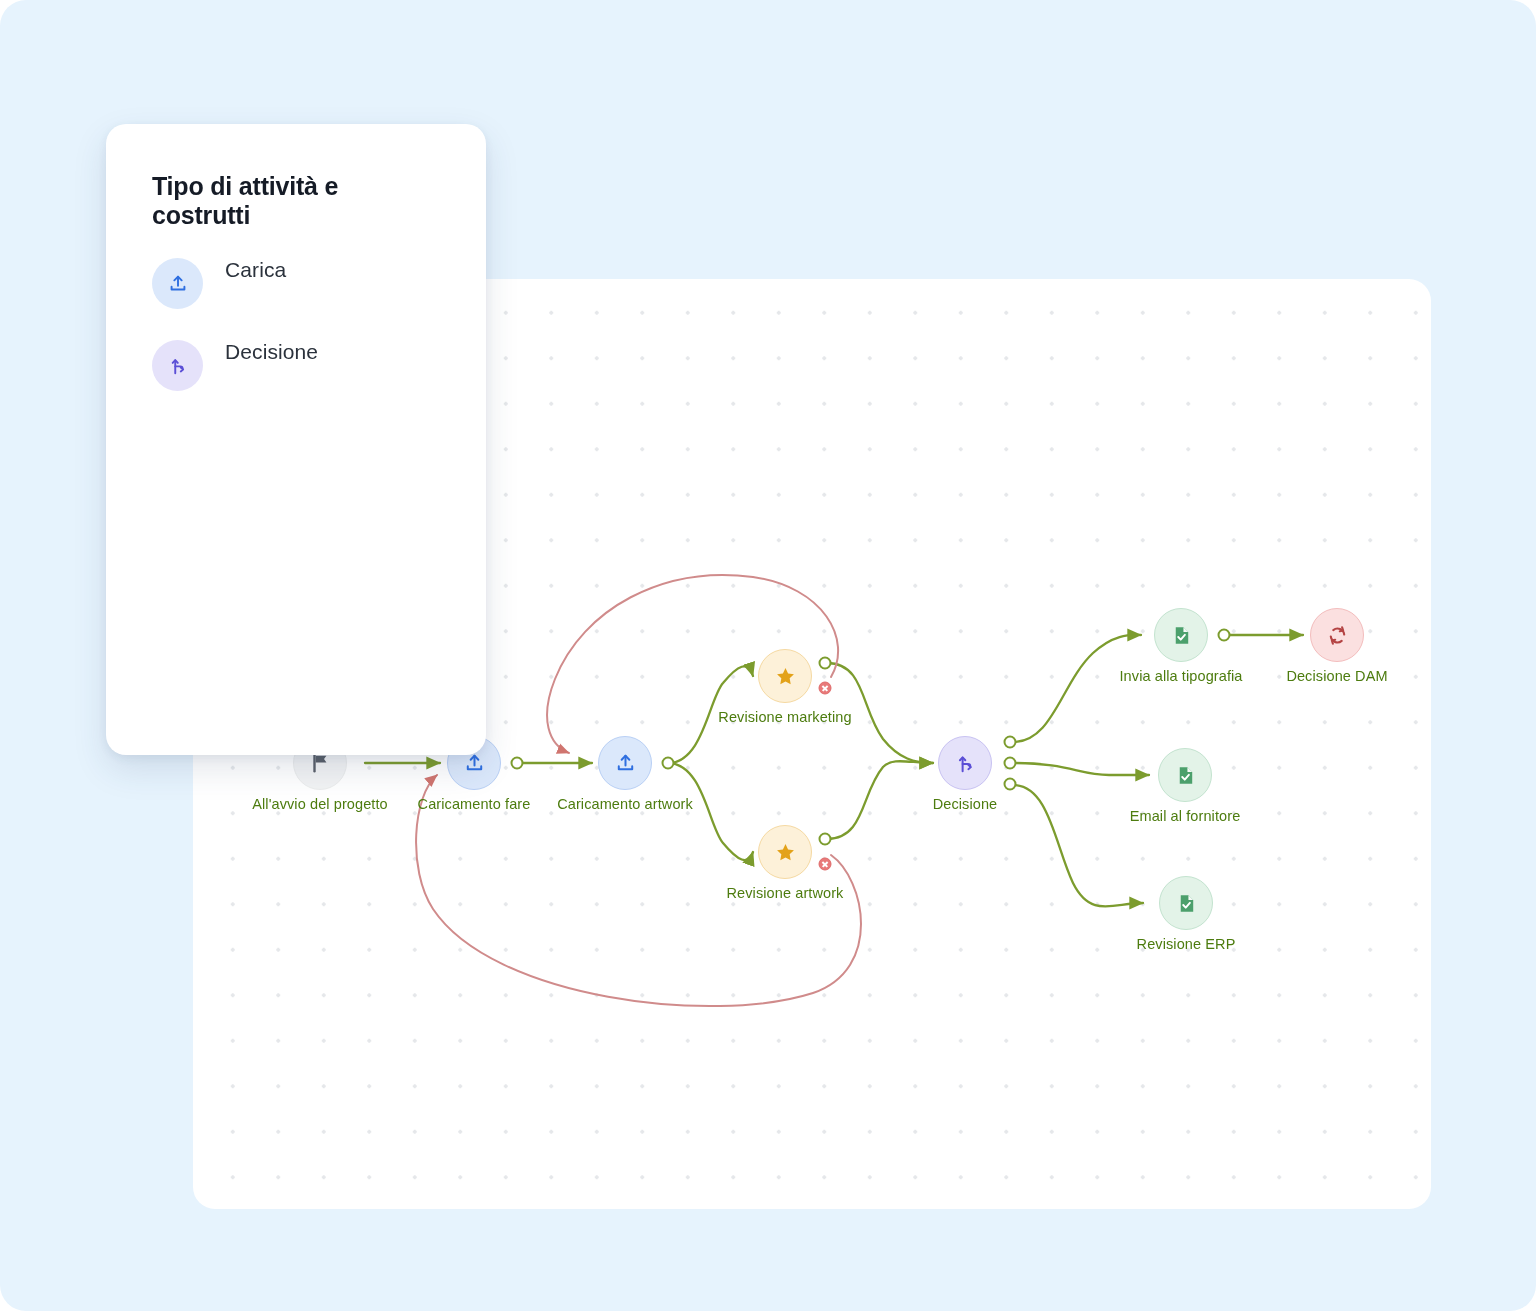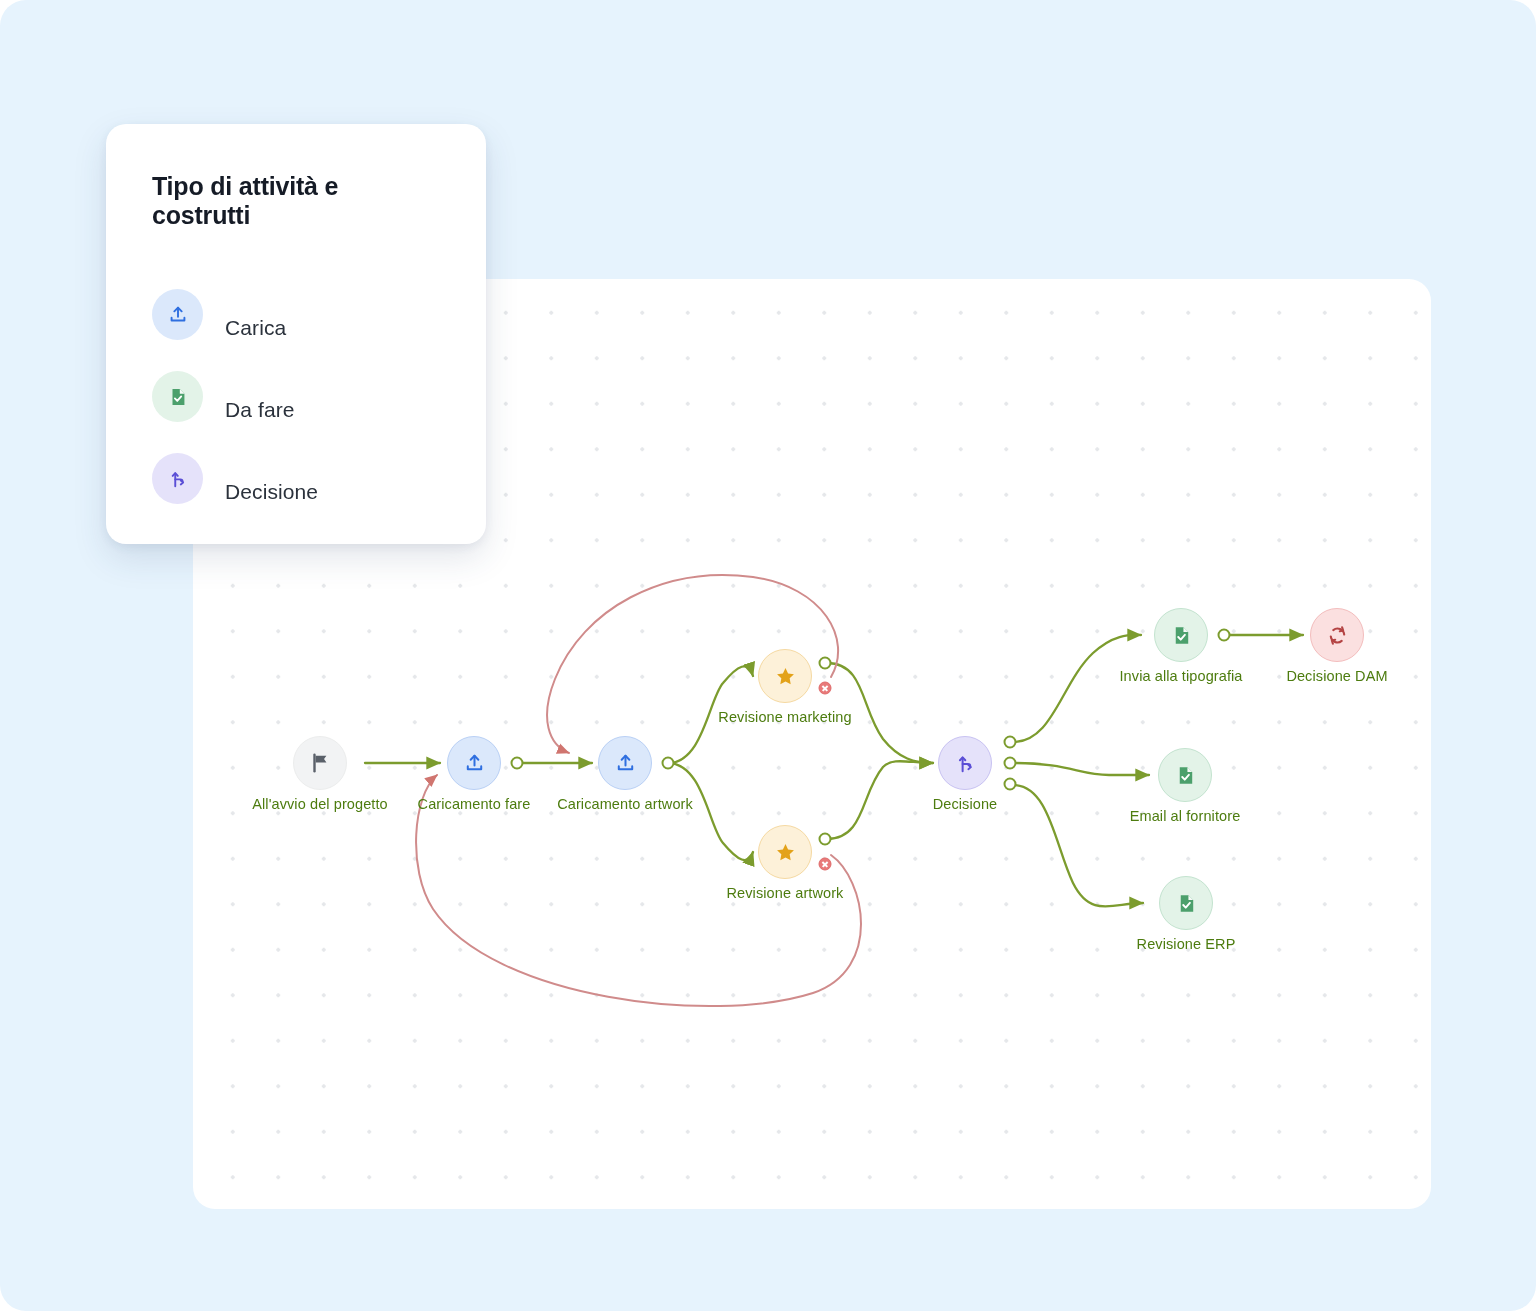--- a/index.html
+++ b/index.html
@@ -126,39 +126,39 @@
     background: #fff;
     transform: rotate(-45deg);
   }
 
   
   #legend-card {
     position: absolute;
     left: 106px;
     top: 124px;
     width: 380px;
-    height: 420px;
+    height: 631px;
     background: #ffffff;
     border-radius: 20px;
     box-shadow: 0 14px 34px rgba(39, 63, 99, 0.13),
                 0 3px 10px rgba(39, 63, 99, 0.07);
     padding: 48px 58px 0 46px;
   }
 
   #legend-title {
     font-size: 25px;
     font-weight: bold;
     color: #151b26;
     letter-spacing: -0.2px;
     margin-bottom: 28px;
   }
 
   .legend-row {
     display: flex;
-    align-items: flex-end;
+    align-items: flex-start;
     height: 82px;
   }
 
   .legend-icon {
     width: 51px;
     height: 51px;
     min-width: 51px;
     border-radius: 50%;
     border: 1px solid transparent;
     display: flex;
@@ -348,30 +348,20 @@
         <svg width="22" height="22" viewBox="0 0 24 24" fill="none" stroke="#2f6fe0" stroke-width="2.1" stroke-linecap="round" stroke-linejoin="round">
           <path d="M12 4 v10"></path>
           <path d="M8 8 l4-4 4 4"></path>
           <path d="M5 15 v3 h14 v-3"></path>
         </svg>
       </div>
       <div class="legend-label">Carica</div>
     </div>
 
 
-    <div class="legend-row">
-      <div class="legend-icon n-task">
-        <svg width="22" height="22" viewBox="0 0 24 24">
-          <path d="M6 3.4 h8 l5 5 v12.2 h-13 Z" fill="#4ca06c"></path>
-          <path d="M14 3.4 v5 h5 Z" fill="#ffffff" opacity="0.95"></path>
-          <path d="M8.6 13.6 l2.6 2.7 4.3 -5" stroke="#ffffff" stroke-width="2" fill="none" stroke-linecap="round" stroke-linejoin="round"></path>
-        </svg>
-      </div>
-      <div class="legend-label">Da fare</div>
-    </div>
 
 
     <div class="legend-row">
       <div class="legend-icon n-decide">
         <svg width="22" height="22" viewBox="0 0 24 24" fill="none" stroke="#5b4fd6" stroke-width="2.1" stroke-linecap="round" stroke-linejoin="round">
           <path d="M9 20 V6"></path>
           <path d="M6.2 8.6 L9 5.6 l2.8 3"></path>
           <path d="M9 12.4 h5.6 a2.4 2.4 0 0 1 2.4 2.4 v.6"></path>
           <path d="M15 13.6 l2.6 2.2 -2.6 2.2" stroke-width="2"></path>
         </svg>

